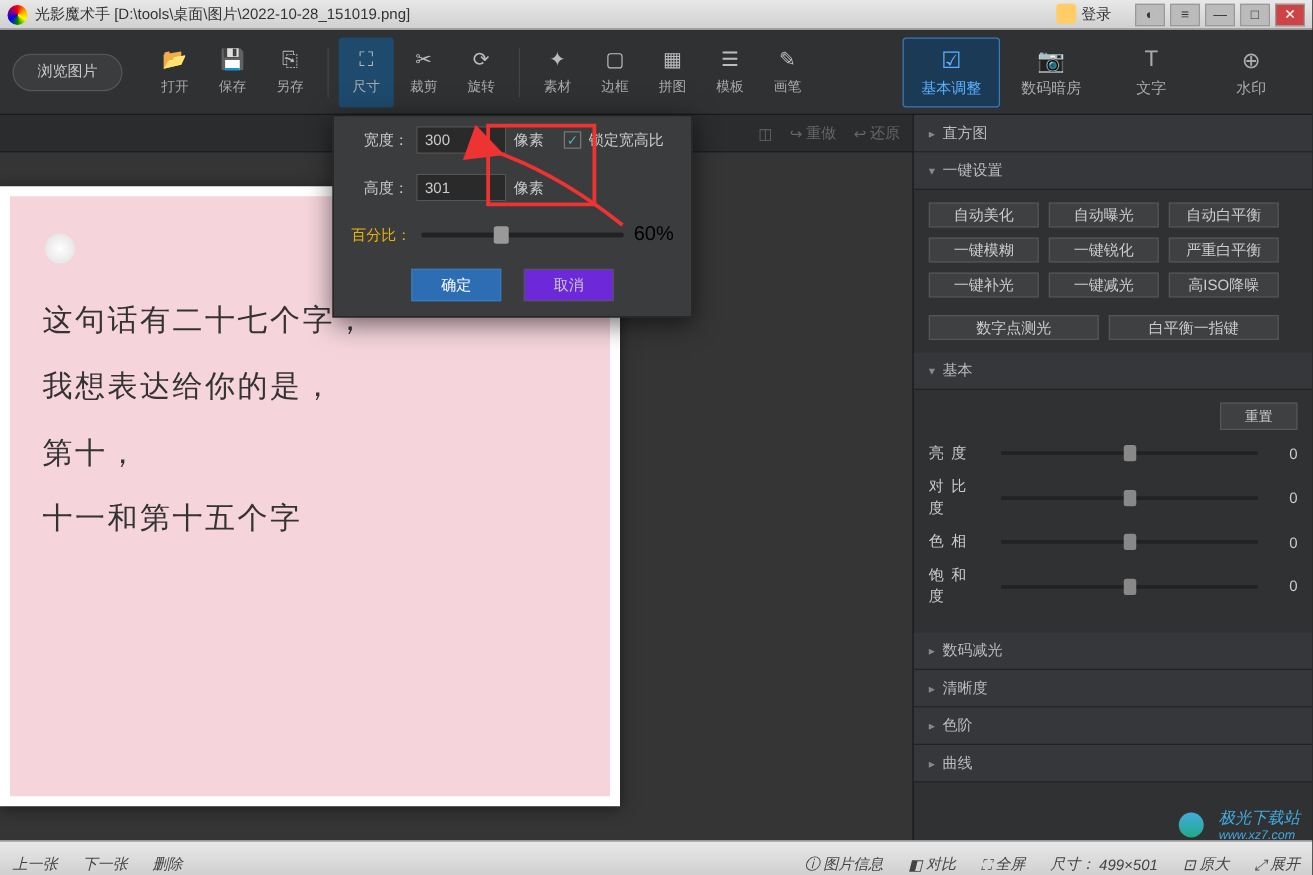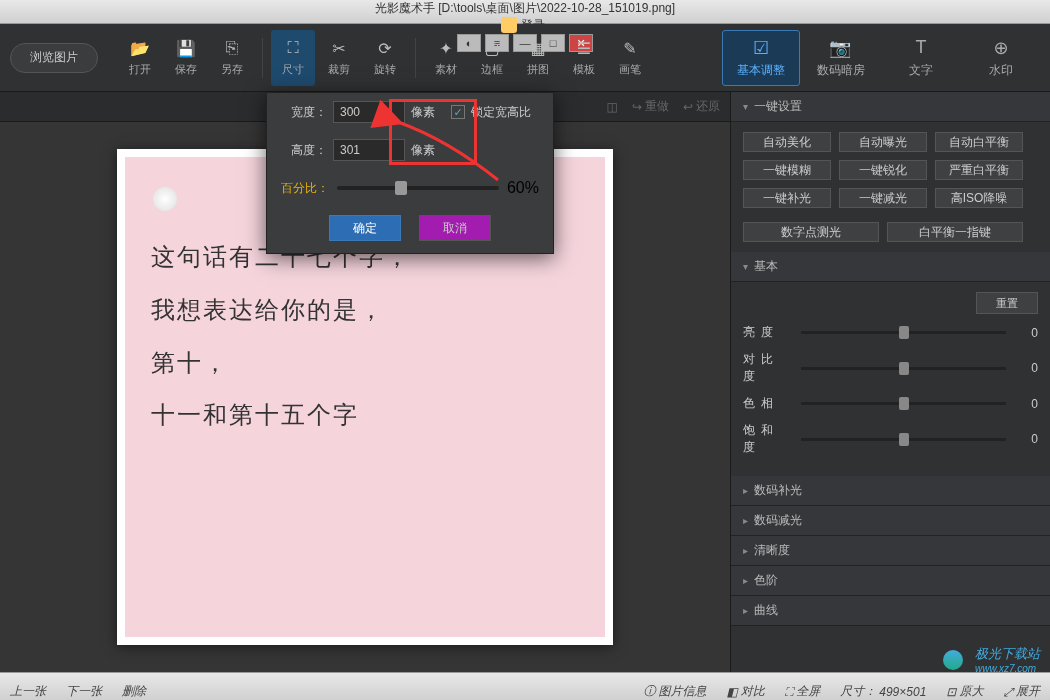--- a/index.html
+++ b/index.html
@@ -1,25 +1,25 @@
 <!DOCTYPE html>
 <html><head>
 <meta charset="utf-8">
 <style>
 * { margin: 0; padding: 0; box-sizing: border-box; font-family: "Microsoft YaHei", sans-serif; }
 body { background: #2a2a2a; width: 1050px; height: 700px; overflow: hidden; position: relative; }
 
 
-.titlebar { height: 24px; background: linear-gradient(#e8e8e8,#d0d0d0); display: flex; align-items: center; padding: 0 6px; font-size: 12px; color: #333; border-bottom: 1px solid #999; flex-direction: column; }
+.titlebar { height: 24px; background: linear-gradient(#e8e8e8,#d0d0d0); display: flex; align-items: center; padding: 0 6px; font-size: 12px; color: #333; border-bottom: 1px solid #999; }
 .app-icon { width: 16px; height: 16px; border-radius: 50%; background: conic-gradient(red,orange,yellow,green,blue,purple,red); margin-right: 6px; }
 .titlebar .title { flex: 1; }
 .win-btns { display: flex; gap: 4px; align-items: center; }
 .win-btn { width: 24px; height: 18px; background: #bbb; display: flex; align-items: center; justify-content: center; font-size: 11px; border: 1px solid #999; cursor: pointer; }
 .win-btn.close { background: #c44; color: #fff; }
-.login-badge { display: flex; align-items: flex-start; gap: 4px; margin-right: 4px; font-size: 12px; }
+.login-badge { display: flex; align-items: flex-start; gap: 4px; margin-right: 19px; font-size: 12px; }
 .login-face { width: 16px; height: 16px; background: #ffcc66; border-radius: 3px; }
 
 
 .toolbar { height: 68px; background: #2f3133; display: flex; align-items: center; padding: 0 10px; border-bottom: 1px solid #1a1a1a; }
 .browse-btn { width: 88px; height: 30px; border: 1px solid #555; border-radius: 15px; background: #3a3c3e; color: #ccc; font-size: 12px; display: flex; align-items: center; justify-content: center; margin-right: 20px; cursor: pointer; }
 .tool-group { display: flex; gap: 2px; }
 .tool-item { width: 44px; height: 56px; display: flex; flex-direction: column; align-items: center; justify-content: center; color: #aaa; font-size: 11px; cursor: pointer; border-radius: 3px; }
 .tool-item.active { background: #1e4a6e; }
 .tool-item .ico { width: 20px; height: 20px; margin-bottom: 4px; display: flex; align-items: center; justify-content: center; font-size: 16px; color: #bbb; }
 .sep { width: 1px; height: 40px; background: #444; margin: 0 8px; }
@@ -28,41 +28,41 @@
 .right-tabs { margin-left: auto; display: flex; gap: 2px; }
 .rtab { width: 78px; height: 56px; display: flex; flex-direction: column; align-items: center; justify-content: center; color: #aaa; font-size: 12px; cursor: pointer; border-radius: 3px; }
 .rtab.active { background: #1a3a56; border: 1px solid #3a7ab8; color: #5ab0ff; }
 .rtab .ico { width: 22px; height: 22px; margin-bottom: 3px; font-size: 18px; display: flex; align-items: center; justify-content: center; }
 
 
 .subbar { height: 30px; background: #2a2c2e; display: flex; align-items: center; justify-content: flex-end; padding-right: 330px; gap: 14px; color: #666; font-size: 12px; border-bottom: 1px solid #1a1a1a; }
 .subbar span { cursor: pointer; display: flex; align-items: center; gap: 3px; }
 
 
-.workspace { position: absolute; top: 122px; left: 0; right: 320px; bottom: 28px; background: #353535; display: flex; align-items: center; justify-content: center; }
+.workspace { position: absolute; top: 122px; left: 0; right: 320px; bottom: 28px; background: #353535; display: flex; align-items: center; justify-content: flex-start; }
 .canvas-wrap { background: #fff; padding: 8px; box-shadow: 0 2px 12px rgba(0,0,0,.5); }
 .canvas { width: 480px; height: 480px; background: #f5d4dc; padding: 30px 26px; position: relative; }
 .canvas-icon { width: 24px; height: 24px; background: radial-gradient(#fff,#ddd); border-radius: 50%; margin-bottom: 20px; margin-left: 2px; }
 .canvas-text { font-family: "KaiTi","STKaiti",serif; font-size: 24px; color: #333; line-height: 2.2; letter-spacing: 2px; }
 
 
 .popup { position: absolute; top: 92px; left: 266px; width: 288px; background: #3a3c3e; border: 1px solid #222; box-shadow: 0 4px 20px rgba(0,0,0,.6); z-index: 10; padding-bottom: 12px; }
 .popup-row { display: flex; align-items: center; padding: 8px 14px; color: #ccc; font-size: 12px; }
 .popup-row label { width: 46px; text-align: right; }
 .popup-row input { width: 72px; height: 22px; background: #2a2a2a; border: 1px solid #555; color: #ccc; padding: 0 6px; font-size: 12px; margin: 0 6px; }
 .popup-row .unit { margin-right: 16px; }
 .lock-ratio { display: flex; align-items: center; gap: 6px; }
 .lock-ratio .chk { width: 14px; height: 14px; border: 1px solid #777; display: flex; align-items: center; justify-content: center; color: #5ab; font-size: 11px; }
 .redbox { position: absolute; top: 6px; left: 122px; width: 88px; height: 66px; border: 3px solid #e33; pointer-events: none; }
 .percent-row { padding: 10px 14px; display: flex; align-items: center; gap: 8px; }
 .percent-row label { color: #eab308; font-size: 12px; }
 .slider-track { flex: 1; height: 4px; background: #222; position: relative; border-radius: 2px; }
 .slider-thumb { position: absolute; top: -5px; width: 12px; height: 14px; background: #999; border-radius: 2px; }
 .popup-btns { display: flex; justify-content: center; gap: 18px; margin-top: 8px; }
-.popup-btns button { width: 72px; height: 26px; border: 1px solid #555; background: #a21caf; color: #ccc; font-size: 12px; cursor: pointer; }
+.popup-btns button { width: 72px; height: 26px; border: 1px solid #555; background: #6d28d9; color: #ccc; font-size: 12px; cursor: pointer; }
 .popup-btns button.primary { background: #2d6db3; border-color: #3a7ab8; color: #fff; }
 
 
 .sidepanel { position: absolute; top: 92px; right: 0; width: 320px; bottom: 28px; background: #2f3133; overflow-y: auto; border-left: 1px solid #1a1a1a; }
 .section-hd { height: 30px; display: flex; align-items: center; padding: 0 12px; color: #bbb; font-size: 12px; background: #35373a; border-bottom: 1px solid #222; cursor: pointer; }
 .section-hd::before { content: "▸"; margin-right: 6px; color: #888; font-size: 10px; }
 .section-hd.open::before { content: "▾"; }
 .section-body { padding: 10px 12px; }
 .btn-grid { display: flex; flex-wrap: wrap; gap: 8px; }
 .btn-grid button { width: 88px; height: 20px; background: #3e4042; border: 1px solid #555; color: #ccc; font-size: 12px; cursor: pointer; }
@@ -230,20 +230,21 @@
 <svg class="redarrow" width="260" height="140">
   <defs>
       <marker id="ah" markerWidth="12" markerHeight="10" refX="2" refY="5" orient="auto">
         <path d="M10,0 L0,5 L10,10 Z" fill="#e33"></path>
       </marker>
     </defs>
   <path d="M230,80 Q180,40 130,22" stroke="#e33" stroke-width="3" fill="none" marker-end="url(#ah)"></path>
 </svg>
 
 <div class="sidepanel">
+  <div class="section-hd">直方图</div>
   <div class="section-hd open">一键设置</div>
   <div class="section-body">
     <div class="btn-grid" id="btn-grid-1">
         <button>自动美化</button>
         <button>自动曝光</button>
         <button>自动白平衡</button>
         <button>一键模糊</button>
         <button>一键锐化</button>
         <button>严重白平衡</button>
         <button>一键补光</button>
@@ -286,21 +287,20 @@
         <div class="slider-row">
           <span class="lbl">饱和度</span>
           <div class="trk">
             <div class="th"></div>
           </div>
           <span class="val">0</span>
         </div>
       </div>
   </div>
   <div id="collapsed-sections">
-      <div class="section-hd">数码补光</div>
       <div class="section-hd">数码减光</div>
       <div class="section-hd">清晰度</div>
       <div class="section-hd">色阶</div>
       <div class="section-hd">曲线</div>
     </div>
 </div>
 
 <div class="bottombar">
   <span>上一张</span>
   <span>下一张</span>

